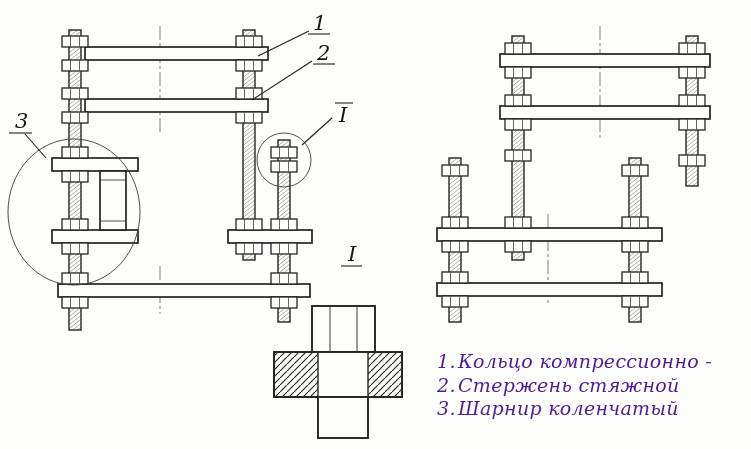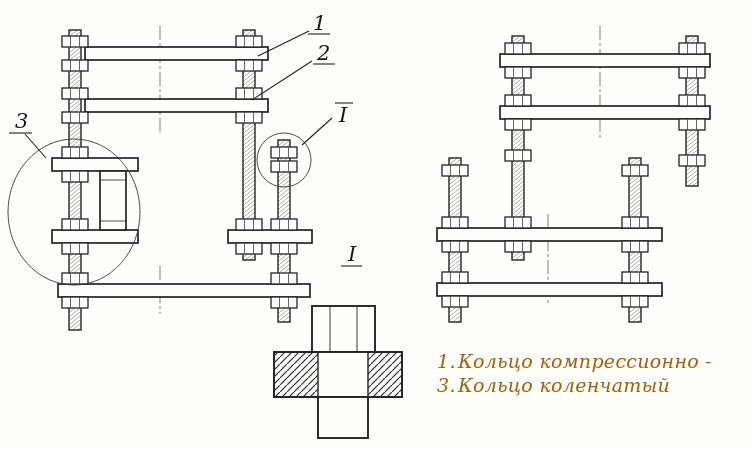--- a/index.html
+++ b/index.html
@@ -20,21 +20,21 @@
   .thin  { stroke: #242424; stroke-width: 0.8; }
   .thin-circle { fill: none; stroke: #3a3a3a; stroke-width: 0.9; }
   .leader { stroke: #1f1f1f; stroke-width: 1.1; }
   .facet { stroke: #242424; stroke-width: 0.9; }
   .callout { font: italic 21px "DejaVu Serif", serif; fill: #161616; }
 
   
   .legend {
     position: absolute; left: 437px; top: 350px; width: 312px;
     font: italic 19px "DejaVu Serif", serif;
-    color: #a16207;
+    color: #4c1d95;
     letter-spacing: 0.3px;
   }
   .legend-row { line-height: 23.5px; white-space: nowrap; }
   .legend-row.indent { padding-left: 22px; }
   .legend-row .ln { display: inline-block; min-width: 21px; }
 </style>
 </head>
 <body>
 
 <div class="stage">
@@ -187,17 +187,20 @@
     <line class="leader" x1="335" y1="103" x2="353" y2="103"></line>
     <text class="callout" x="339" y="122">I</text>
   </g>
 </svg>
 
 <div class="legend">
   <div class="legend-row">
     <span class="ln">1.</span><span>Кольцо компрессионно -</span>
   </div>
   <div class="legend-row">
-    <span class="ln">3.</span><span>Кольцо коленчатый</span>
+    <span class="ln">2.</span><span>Стержень стяжной</span>
+  </div>
+  <div class="legend-row">
+    <span class="ln">3.</span><span>Шарнир коленчатый</span>
   </div>
 </div>
 
 </div>
 
 </body></html>

